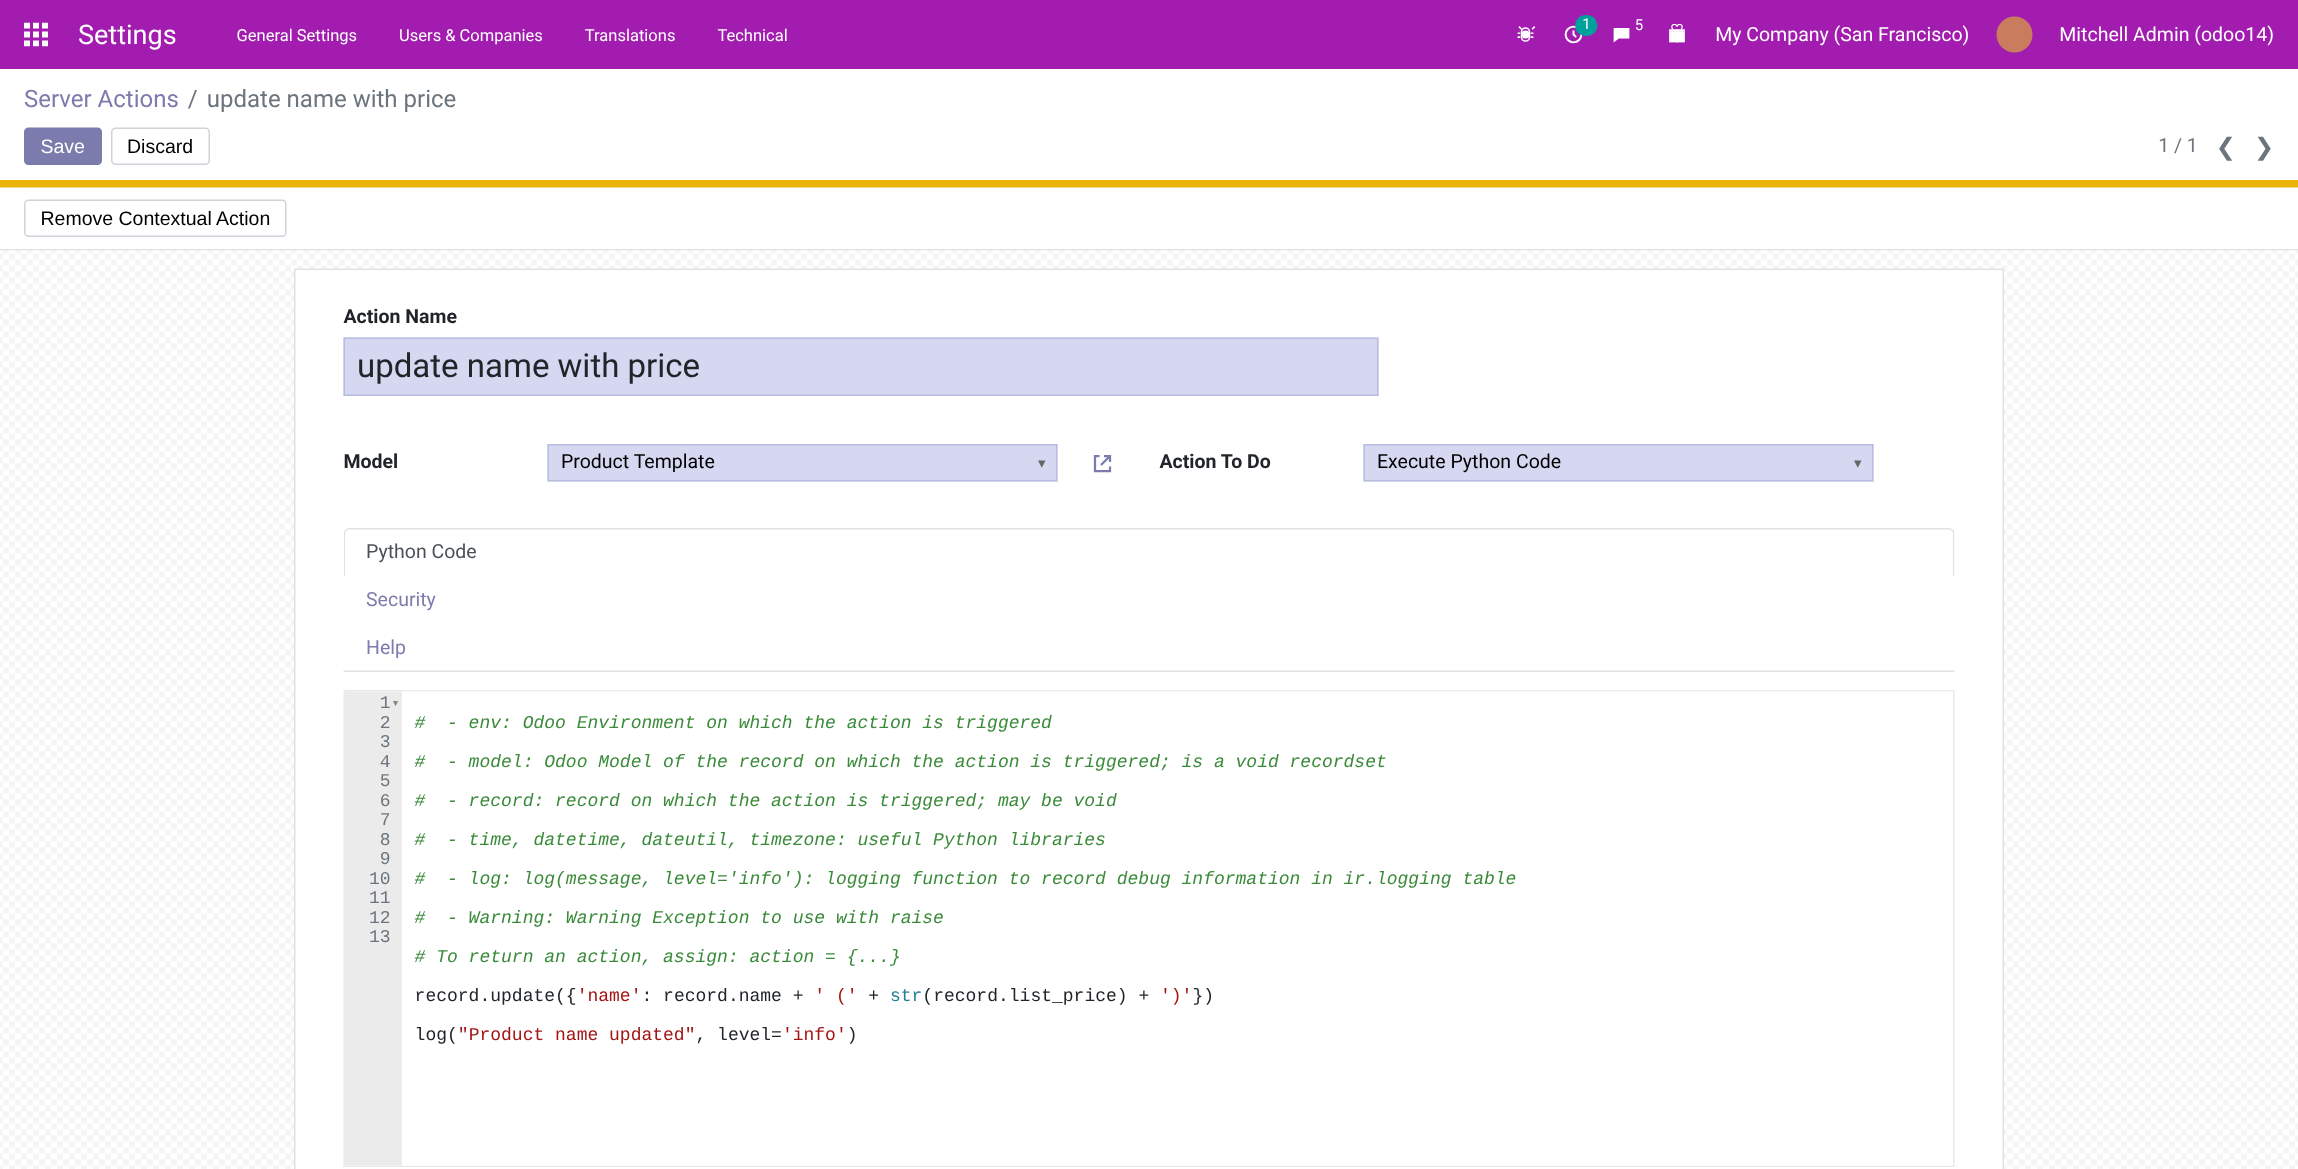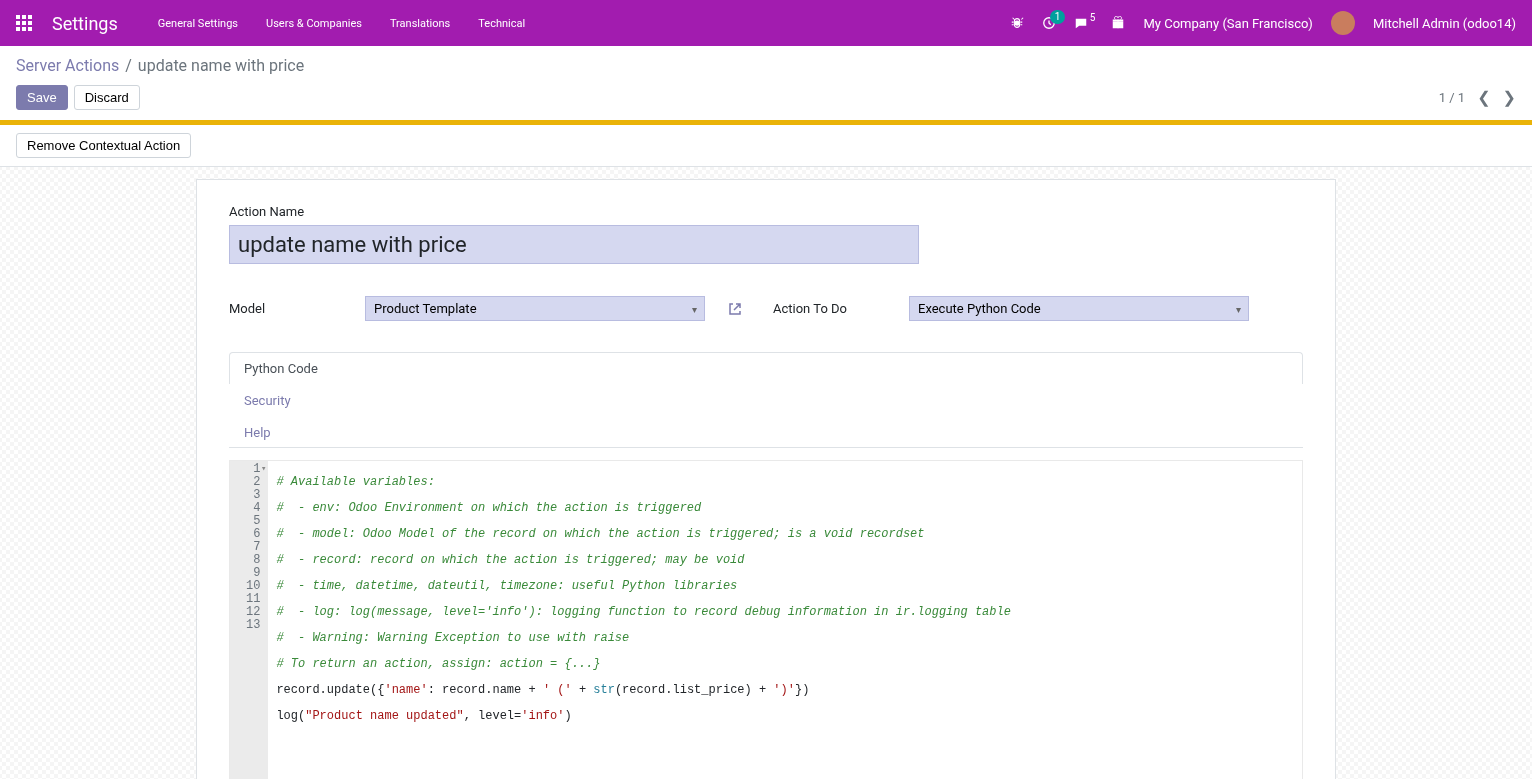--- a/index.html
+++ b/index.html
@@ -27,21 +27,21 @@
 .btn-primary { background: #7c7bad; border-color: #7c7bad; color: #fff; }
 .btn-group { display: flex; gap: 6px; }
 .pager { display: flex; align-items: center; gap: 12px; color: #6c757d; }
 .pager-arrow { cursor: pointer; color: #6c757d; font-size: 16px; }
 
 .action-bar { padding: 8px 16px; border-bottom: 1px solid #dee2e6; }
 
 .content-bg { background: repeating-conic-gradient(#f5f5f5 0% 25%, #fff 0% 50%) 50% / 8px 8px; padding: 12px 0 0; min-height: 460px; }
 .form-sheet { background: #fff; max-width: 1140px; margin: 0 auto; border: 1px solid #dee2e6; padding: 24px 32px 40px; }
 
-.field-label { font-weight: 400; font-size: 13px; color: #212529; margin-bottom: 6px; display: block; }
+.field-label { font-weight: 700; font-size: 13px; color: #212529; margin-bottom: 6px; display: block; }
 .big-input { width: 690px; font-size: 22px; padding: 6px 8px; background: #d5d8f0; border: 1px solid #b8bce0; color: #212529; font-family: inherit; }
 
 .form-row { display: flex; gap: 30px; margin-top: 32px; align-items: center; }
 .form-group { display: flex; align-items: center; gap: 16px; }
 .form-group .field-label { margin-bottom: 0; min-width: 120px; }
 .select-wrap { position: relative; }
 .select-field { background: #d5d8f0; border: 1px solid #b8bce0; padding: 4px 28px 4px 8px; font-size: 13px; min-width: 340px; cursor: pointer; font-family: inherit; appearance: none; }
 .select-caret { position: absolute; right: 8px; top: 50%; transform: translateY(-50%); pointer-events: none; font-size: 10px; color: #666; }
 .ext-link { color: #7c7bad; cursor: pointer; margin-left: 6px; font-size: 16px; }
 
@@ -186,21 +186,20 @@
           <div>6</div>
           <div>7</div>
           <div>8</div>
           <div>9</div>
           <div>10</div>
           <div>11</div>
           <div>12</div>
           <div>13</div>
       </div>
       <div class="code-body">
-<div class="code-line"><span class="cm-comment"># Available variables:</span></div>
 <div class="code-line"><span class="cm-comment">#  - env: Odoo Environment on which the action is triggered</span></div>
 <div class="code-line"><span class="cm-comment">#  - model: Odoo Model of the record on which the action is triggered; is a void recordset</span></div>
 <div class="code-line"><span class="cm-comment">#  - record: record on which the action is triggered; may be void</span></div>
 <div class="code-line"><span class="cm-comment">#  - time, datetime, dateutil, timezone: useful Python libraries</span></div>
 <div class="code-line"><span class="cm-comment">#  - log: log(message, level='info'): logging function to record debug information in ir.logging table</span></div>
 <div class="code-line"><span class="cm-comment">#  - Warning: Warning Exception to use with raise</span></div>
 <div class="code-line"><span class="cm-comment"># To return an action, assign: action = {...}</span></div>
 <div class="code-line"><span>record.update({<span class="cm-string">'name'</span>: record.name + <span class="cm-string">' ('</span> + <span class="cm-builtin">str</span>(record.list_price) + <span class="cm-string">')'</span>})</span></div>
 <div class="code-line"><span>log(<span class="cm-string">"Product name updated"</span>, level=<span class="cm-string">'info'</span>)</span></div>
 <div class="code-line"></div>

